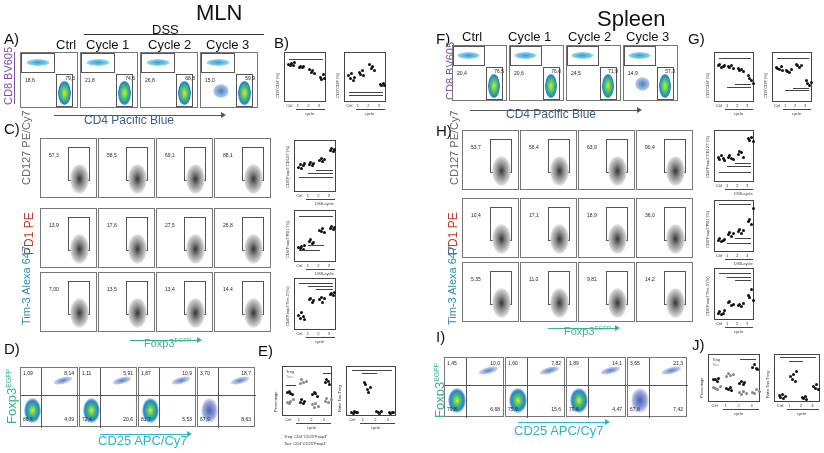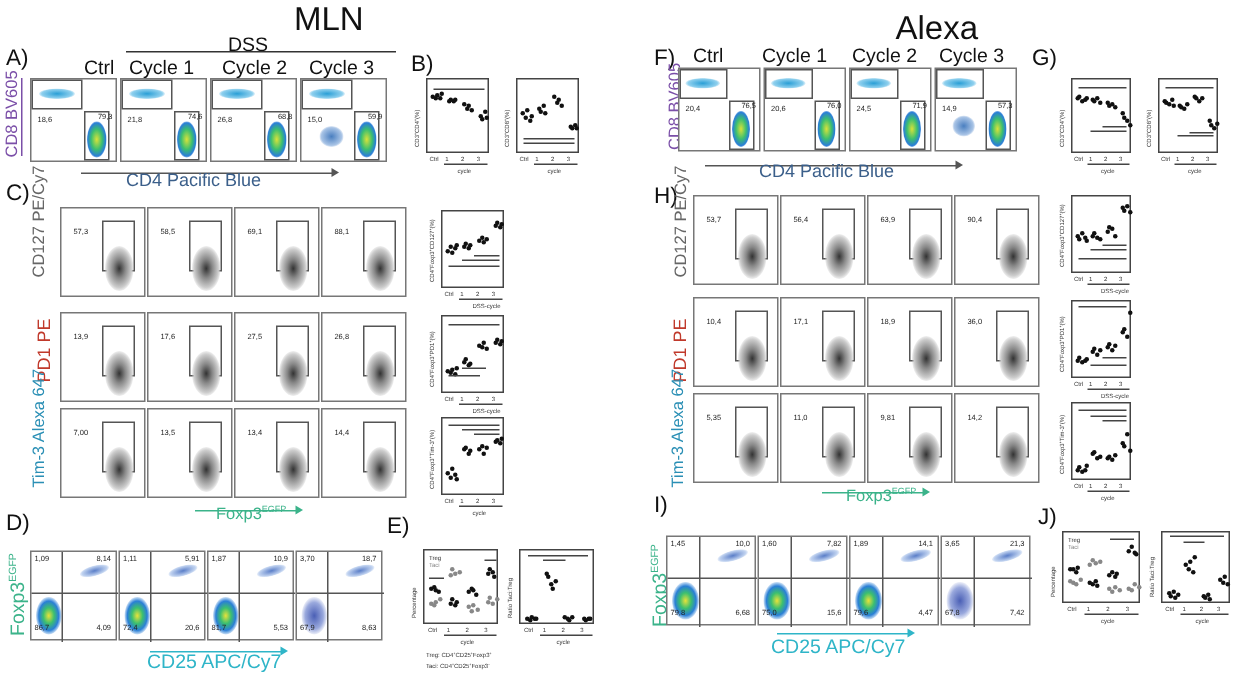--- a/index.html
+++ b/index.html
@@ -22,21 +22,21 @@
   .arrowline::after { content: ""; position: absolute; right: -2px; top: -4px; border-left: 5px solid; border-left-color: inherit; border-top: 3px solid transparent; border-bottom: 3px solid transparent; }
   .varrow { position: absolute; width: 0; border-left: 1px solid; }
   .quad-h { position: absolute; height: 0; border-top: 1px solid #555; }
   .quad-v { position: absolute; width: 0; border-left: 1px solid #555; }
   .tiny { font-size: 4px; color: #333; position: absolute; white-space: nowrap; }
 </style>
 </head>
 <body>
 
 <div class="abs title" style="left:196px;top:0px;">MLN</div>
-<div class="abs title" style="left:597px;top:6px;">Alexa</div>
+<div class="abs title" style="left:597px;top:6px;">Spleen</div>
 
 <div class="abs plabel" style="left:4px;top:30px;">A)</div>
 <div class="abs colhdr" style="left:56px;top:37px;">Ctrl</div>
 <div class="abs colhdr" style="left:152px;top:22px;">DSS</div>
 <div class="abs" style="left:84px;top:34px;width:180px;border-top:1px solid #333;"></div>
 <div class="abs colhdr" style="left:86px;top:37px;">Cycle 1</div>
 <div class="abs colhdr" style="left:148px;top:37px;">Cycle 2</div>
 <div class="abs colhdr" style="left:206px;top:37px;">Cycle 3</div>
 
 <div class="ylab" style="left:2px;top:105px;color:#7b4fa8;font-size:11px;">CD8 BV605</div>

